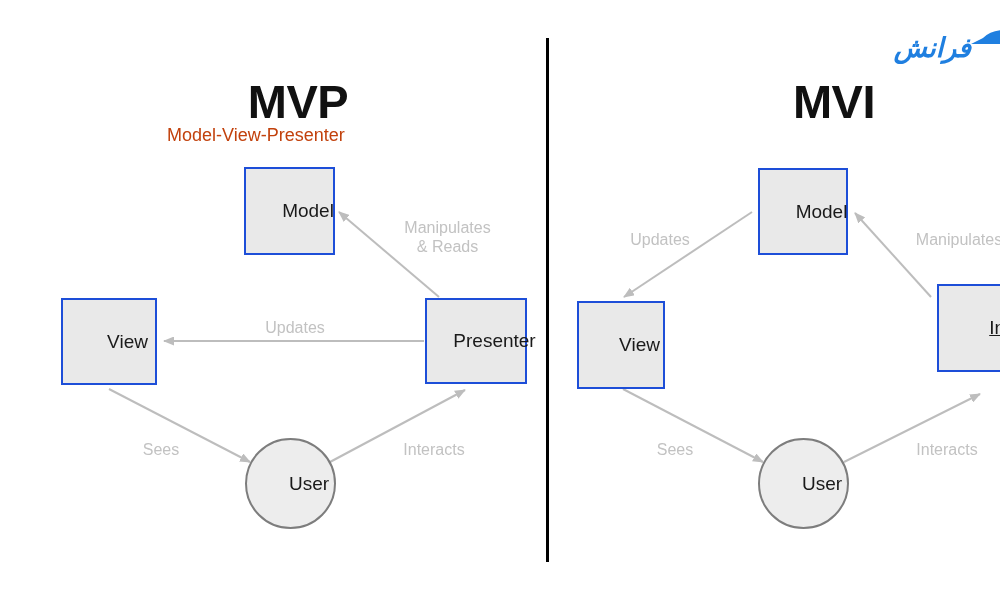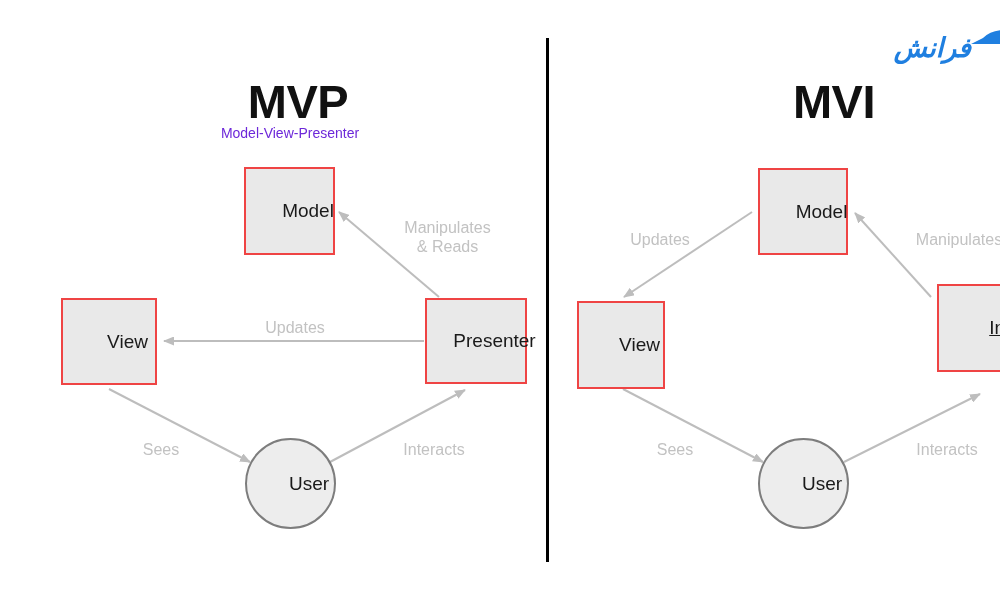--- a/index.html
+++ b/index.html
@@ -8,43 +8,42 @@
     background:#ffffff;
     font-family:"Liberation Sans", sans-serif;
     overflow:hidden;
     position:relative;
   }
   #stage{position:absolute;left:0;top:0;width:1000px;height:600px;margin-left:47px;}
 
   .node{
     position:absolute;
     background:#e9e9e9;
-    border:2px solid #ef4444;
+    border:2px solid #1d4ed8;
     display:flex;align-items:center;justify-content:center;
     color:#1a1a1a;
     font-size:19px;
     box-sizing:border-box;
     padding-left:37px;
   }
   .node.circle{border-radius:50%;background:#ededed;border-color:#7d7d7d;text-align:center;}
 
   .title{
     position:absolute;
     text-align:center;
     color:#111111;
     font-weight:bold;
     font-size:47px;
     letter-spacing:-0.5px;
     line-height:1;
   }
   .subtitle{
     position:absolute;
-    text-align:center;
-    color:#6d28d9;
-    font-size:14px;
+    color:#c2410c;
+    font-size:18px;
     line-height:1;
   }
 
   .divider{
     position:absolute;
     background:#000000;
   }
 
   .edge-label{
     position:absolute;

